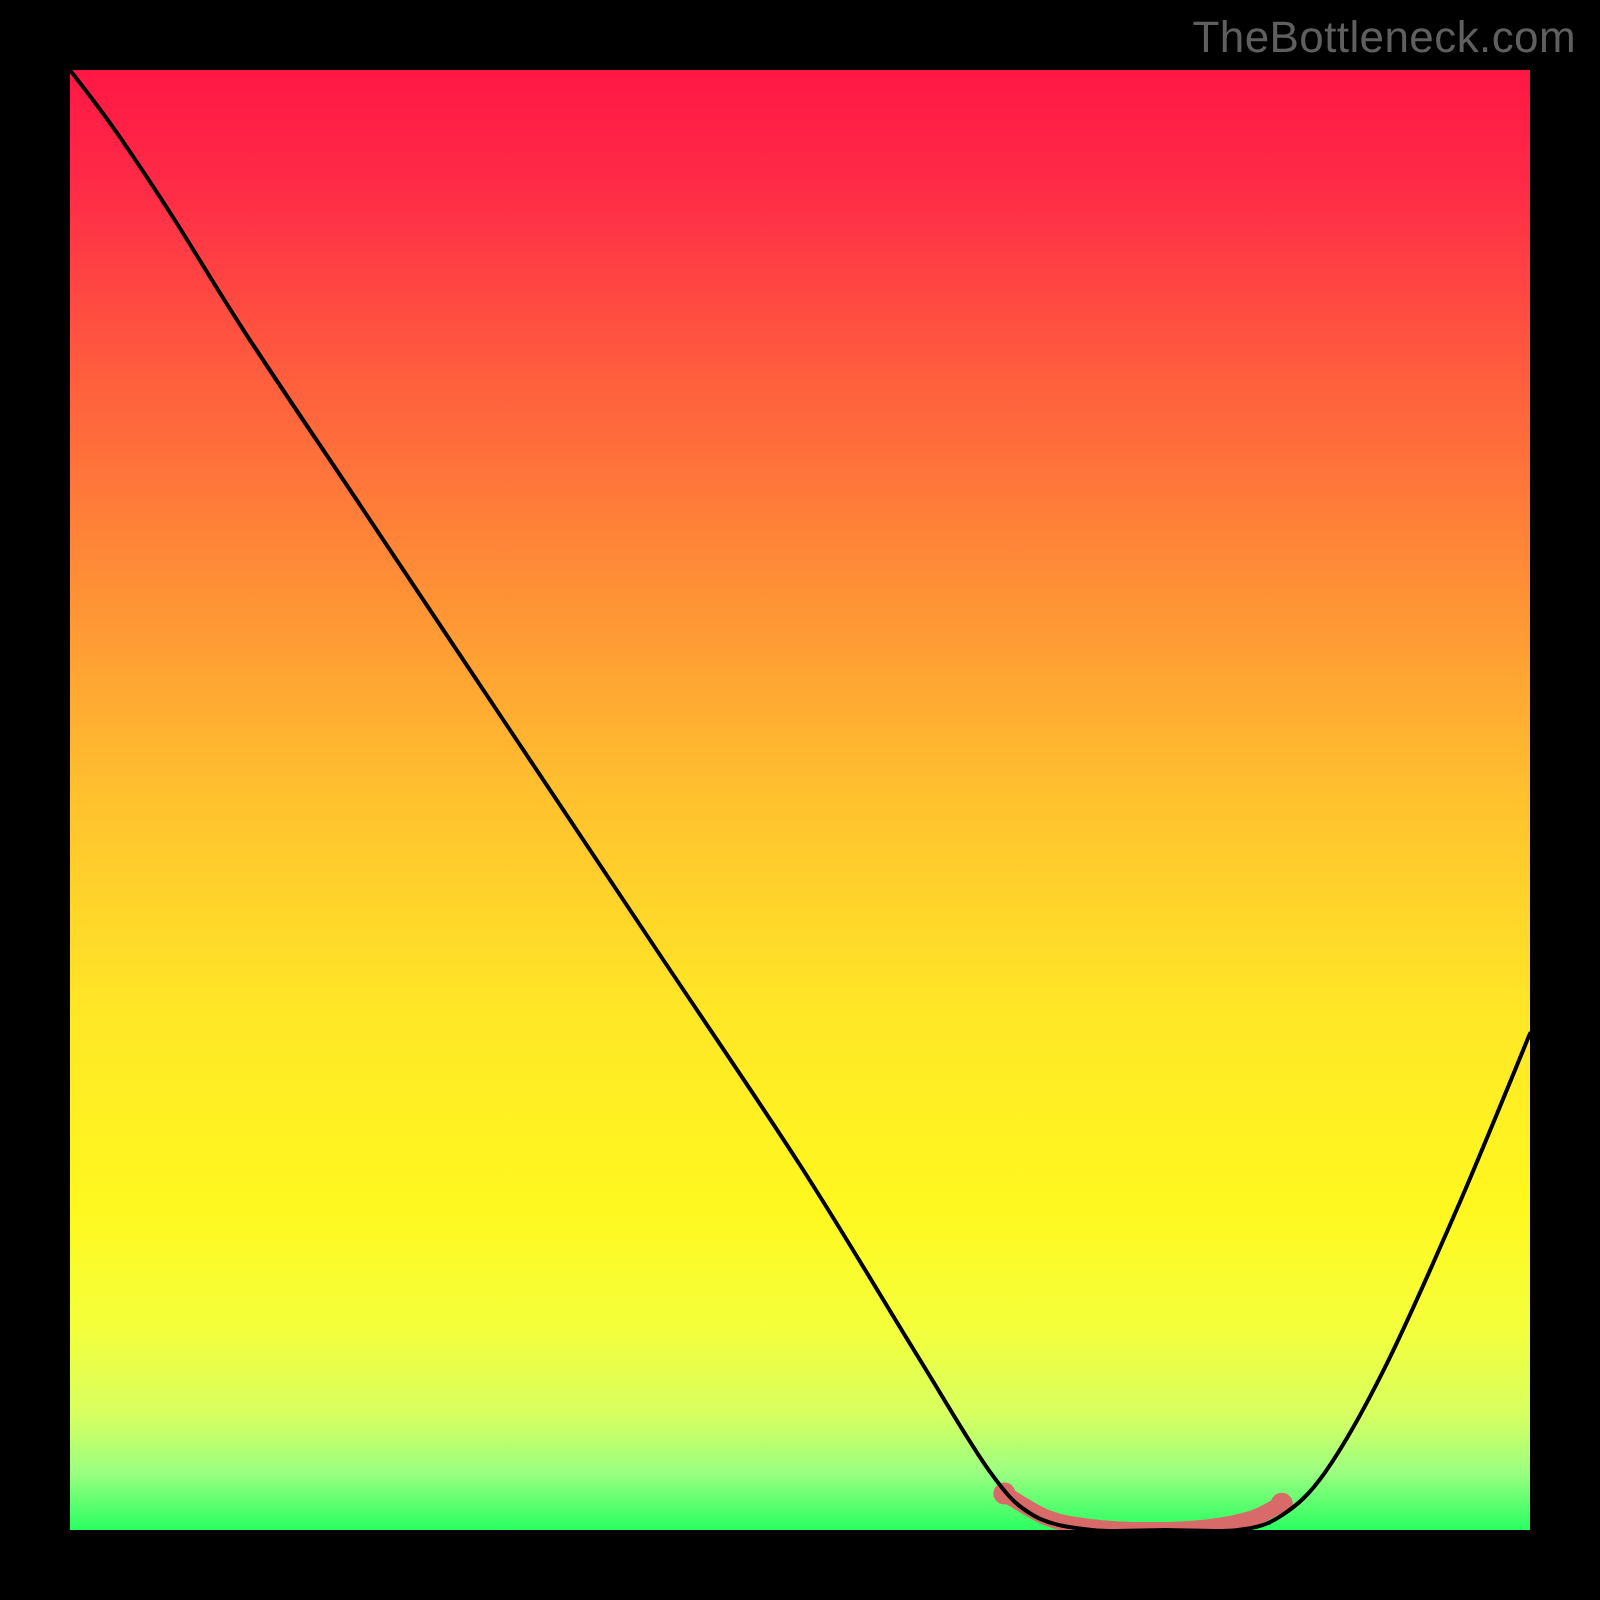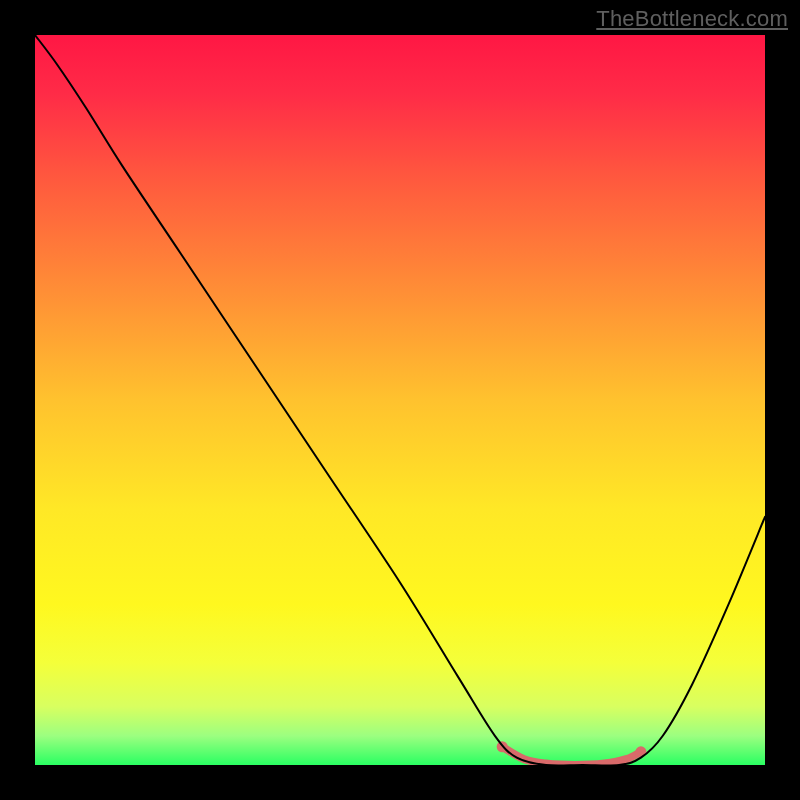--- a/index.html
+++ b/index.html
@@ -13,21 +13,20 @@
   }
   .watermark {
     position: absolute;
     top: 6px;
     right: 12px;
     color: #5f5f5f;
     font-size: 22px;
     font-weight: 400;
     z-index: 10;
     letter-spacing: 0.2px;
-    text-decoration: underline;
   }
   .plot-area {
     position: absolute;
     left: 35px;
     top: 35px;
     width: 730px;
     height: 730px;
   }
   .gradient-bg {
     position: absolute;

